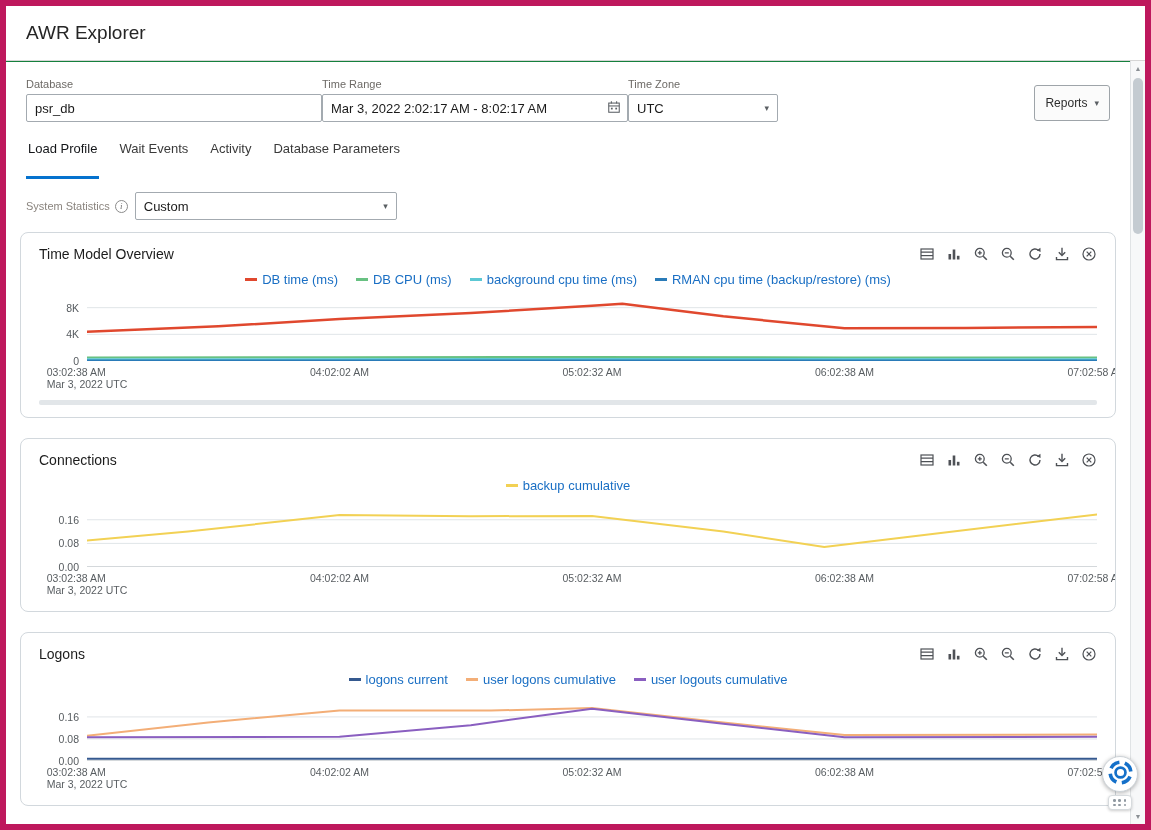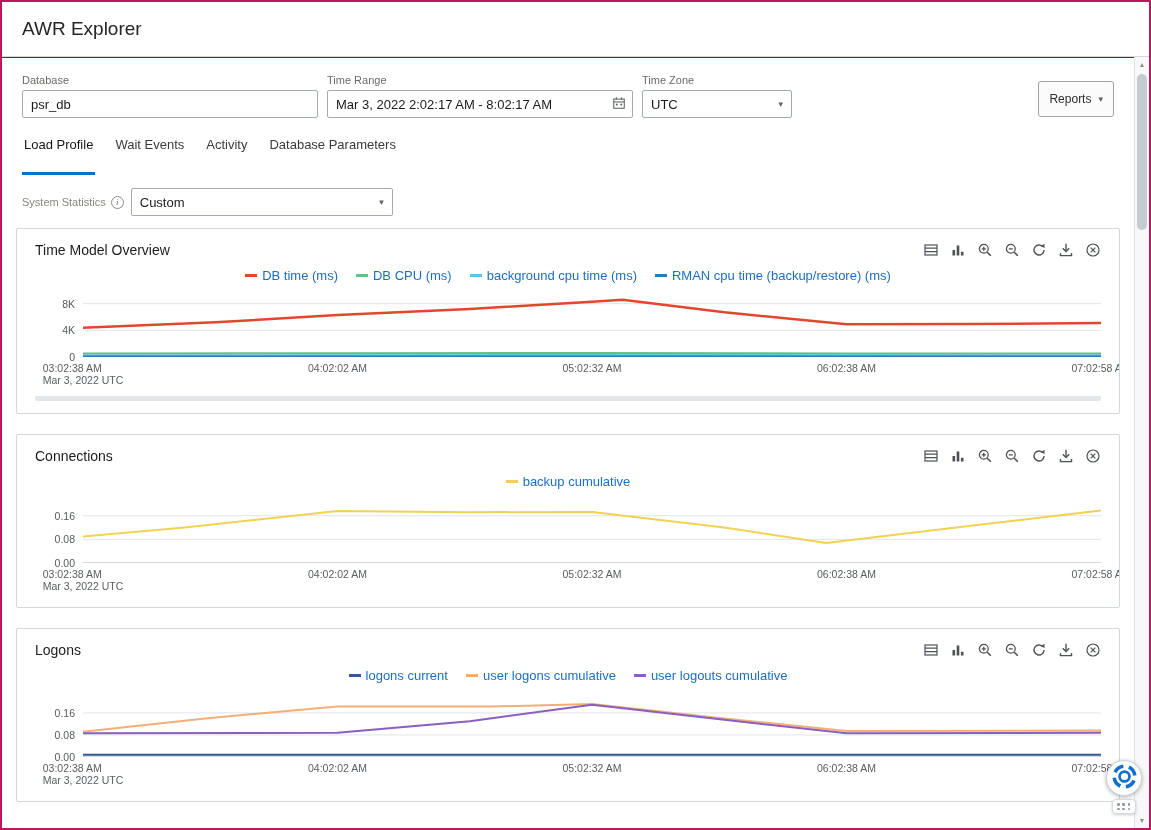--- a/index.html
+++ b/index.html
@@ -1,25 +1,25 @@
 <!DOCTYPE html>
 <html><head>
 <meta charset="utf-8">
 <style>
   html,body{margin:0;padding:0;background:#dcdcdc;}
   *{box-sizing:border-box;}
-  .page{position:relative;width:1151px;height:830px;background:#0c4a6e;border:2px solid #be185d;
+  .page{position:relative;width:1151px;height:830px;background:#15803d;border:6px solid #be185d;
         overflow:hidden;font-family:"Liberation Sans",sans-serif;color:#222;}
   
   .app-header{height:55px;display:flex;align-items:center;padding:0 20px;border-bottom:1px solid #d6d6d6;background:#fff;}
   .app-title{font-size:19px;font-weight:400;color:#252525;margin:0;}
   
   .body{position:absolute;top:56px;left:0;right:15px;bottom:0;overflow:hidden;background:#fff;}
   
-  .filters{display:flex;align-items:center;gap:9px;padding:16px 20px 0 20px;}
+  .filters{display:flex;align-items:center;padding:16px 20px 0 20px;}
   .field-label{font-size:11px;color:#6d6a66;margin-bottom:4px;}
   .text-input,.select{height:28px;border:1px solid #a3aab0;border-radius:2px;background:#fff;font-size:13px;color:#1a1a1a;
         font-family:"Liberation Sans",sans-serif;}
   .text-input{padding:0 8px;width:100%;outline:none;}
   .f-db{width:296px;}
   .f-tr{width:306px;}
   .f-tz{width:150px;}
   .input-wrap{position:relative;}
   .input-wrap .text-input{padding-right:26px;}
   .input-icon{position:absolute;right:7px;top:6px;color:#5b6065;cursor:pointer;}
@@ -34,21 +34,21 @@
   .tab.active{color:#141619;font-weight:500;border-bottom-color:#0572ce;}
   
   .controls{display:flex;align-items:center;padding:0 20px;margin-top:13px;}
   .sys-label{font-size:11px;color:#8a847e;display:flex;align-items:center;gap:5px;margin-right:7px;white-space:nowrap;}
   .info-circle{width:13px;height:13px;border:1px solid #8b8b8b;border-radius:50%;display:inline-flex;align-items:center;
         justify-content:center;font-size:9px;font-family:"Liberation Serif",serif;font-style:italic;color:#6f6f6f;}
   .stat-select{width:262px;}
   .primary-btn{margin-left:10px;height:27px;background:#0b6fd0;border:none;border-radius:3px;color:#fff;
         font-size:12.5px;font-weight:700;padding:0 14px;font-family:"Liberation Sans",sans-serif;cursor:pointer;}
   
-  .chart-panel{margin:12px 14px 20px 14px;background:#fff;border:1px solid #d2d8dd;border-radius:2px;
+  .chart-panel{margin:12px 14px 20px 14px;background:#fff;border:1px solid #d2d8dd;border-radius:8px;
         padding:13px 18px 12px 18px;overflow:hidden;}
   .panel-head{display:flex;align-items:center;justify-content:space-between;}
   .panel-title{font-size:14px;font-weight:400;color:#1c1c1c;margin:0;}
   .panel-tools{display:flex;align-items:center;gap:11px;color:#4e5156;}
   .tool{width:16px;height:16px;display:inline-flex;cursor:pointer;}
   .tool svg{width:16px;height:16px;}
   .legend{display:flex;justify-content:center;align-items:center;gap:18px;margin:10px 0 12px 0;flex-wrap:wrap;}
   .legend-item{display:inline-flex;align-items:center;gap:5px;cursor:pointer;}
   .swatch{width:12px;height:2.5px;display:inline-block;}
   .legend-label{font-size:13px;color:#1a6fc4;}

